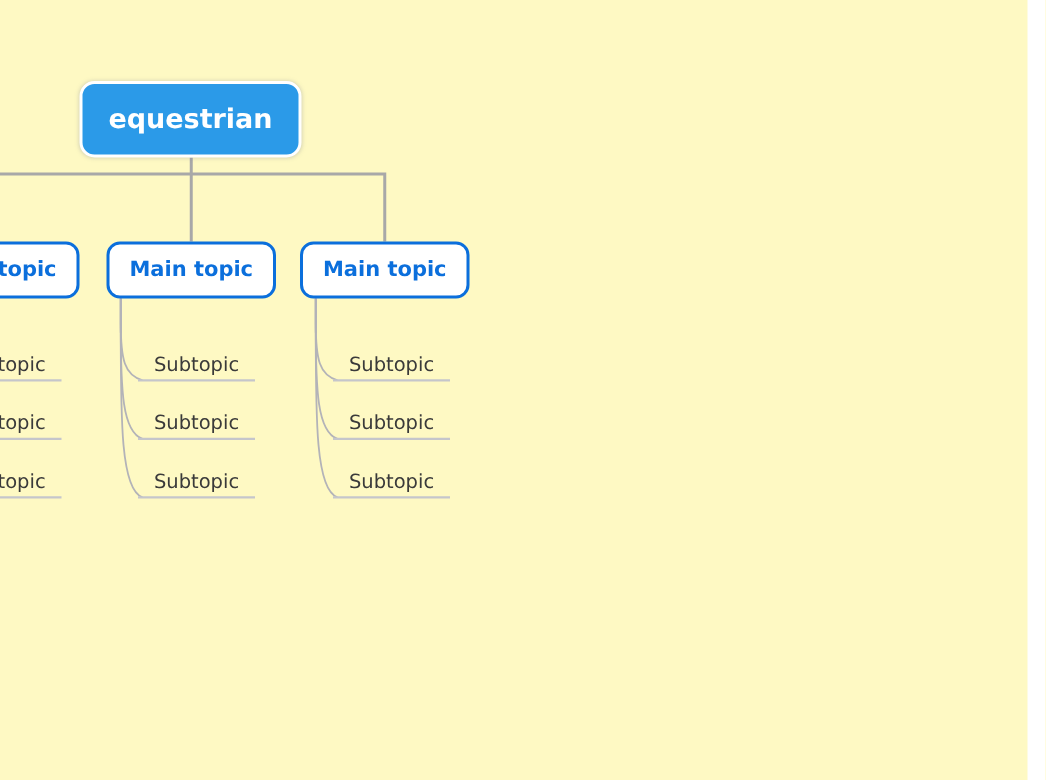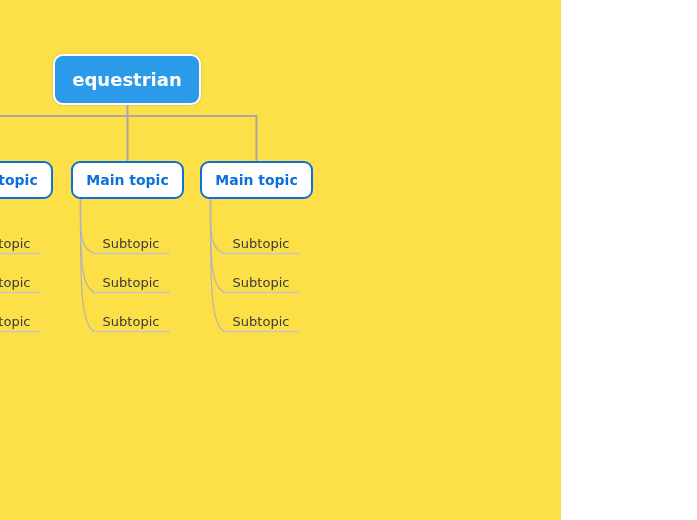--- a/index.html
+++ b/index.html
@@ -7,24 +7,24 @@
     padding: 0;
   }
   body {
     width: 697px;
     height: 520px;
     overflow: hidden;
     font-family: "DejaVu Sans", "Liberation Sans", sans-serif;
   }
   .canvas {
     position: relative;
-    width: 561px;
+    width: 685px;
     height: 520px;
     overflow: hidden;
-    background: #fde047;
+    background: #fef9c3;
   }
   .connector-svg {
     position: absolute;
     left: 0;
     top: 0;
     width: 697px;
     height: 520px;
   }
   .node {
     position: absolute;

